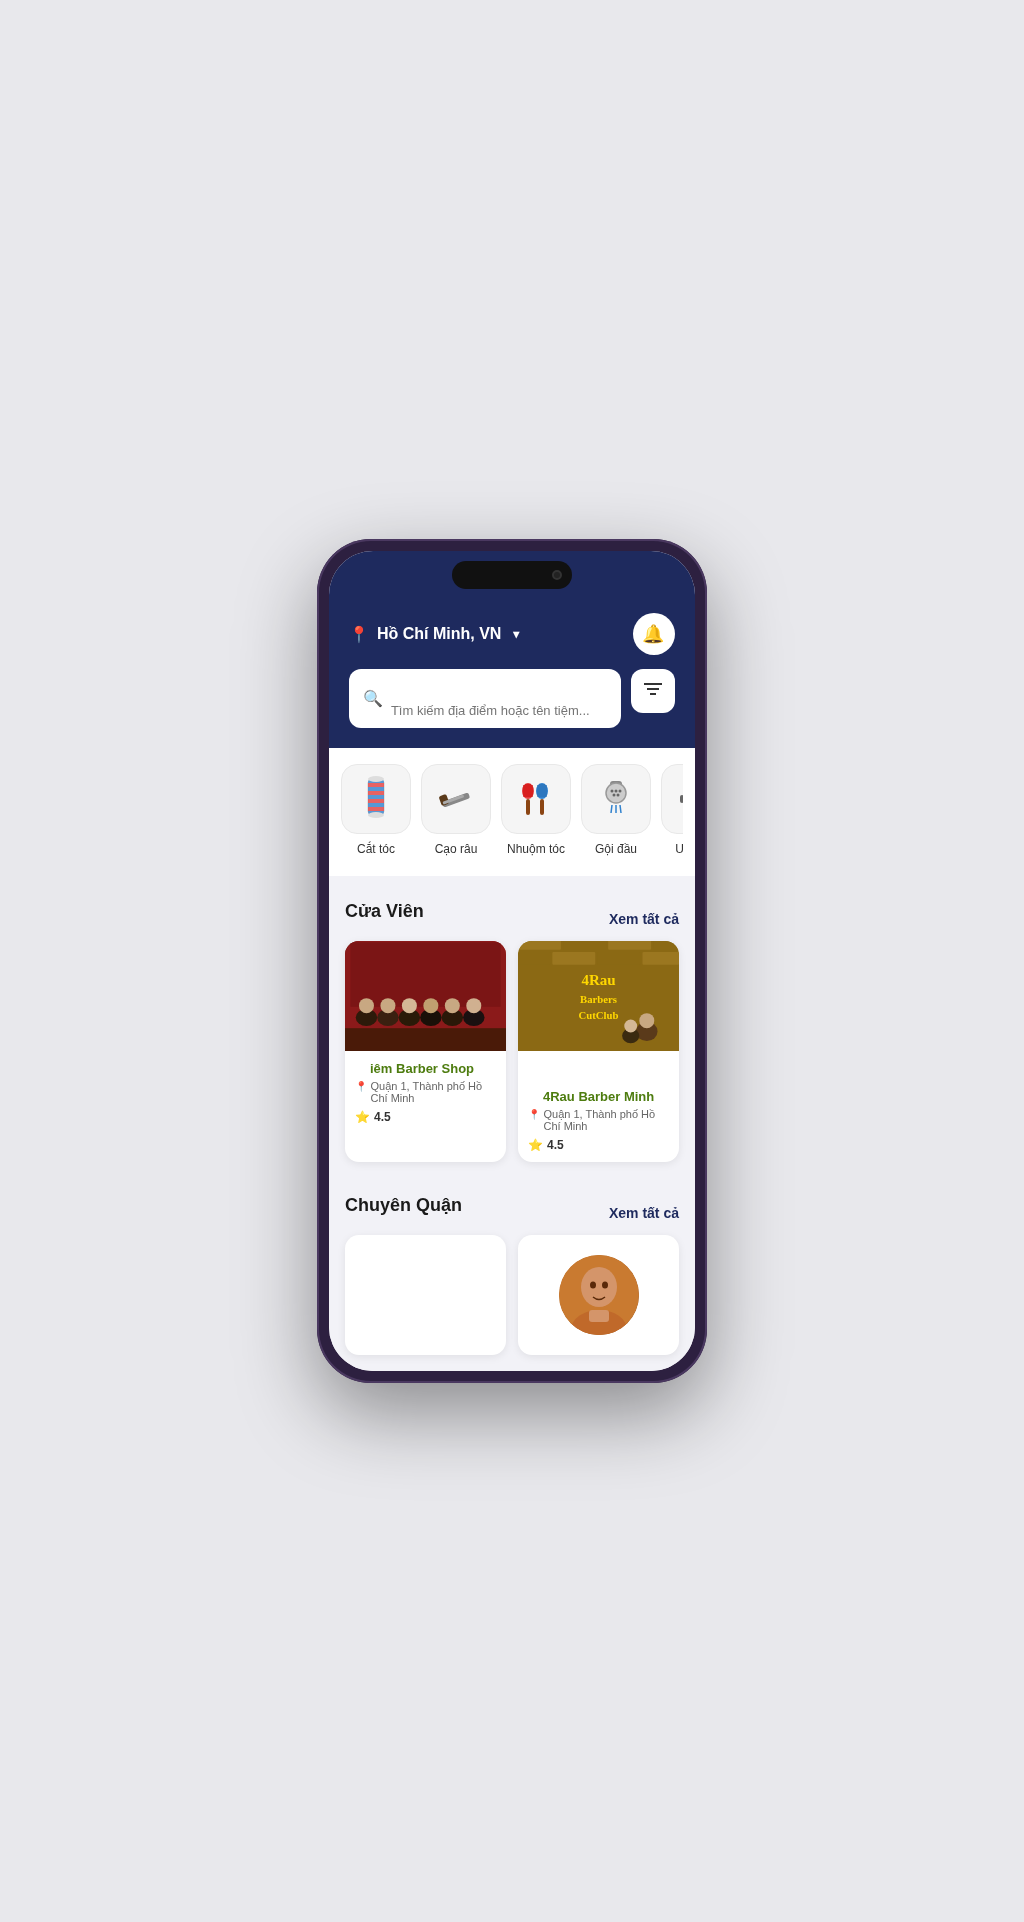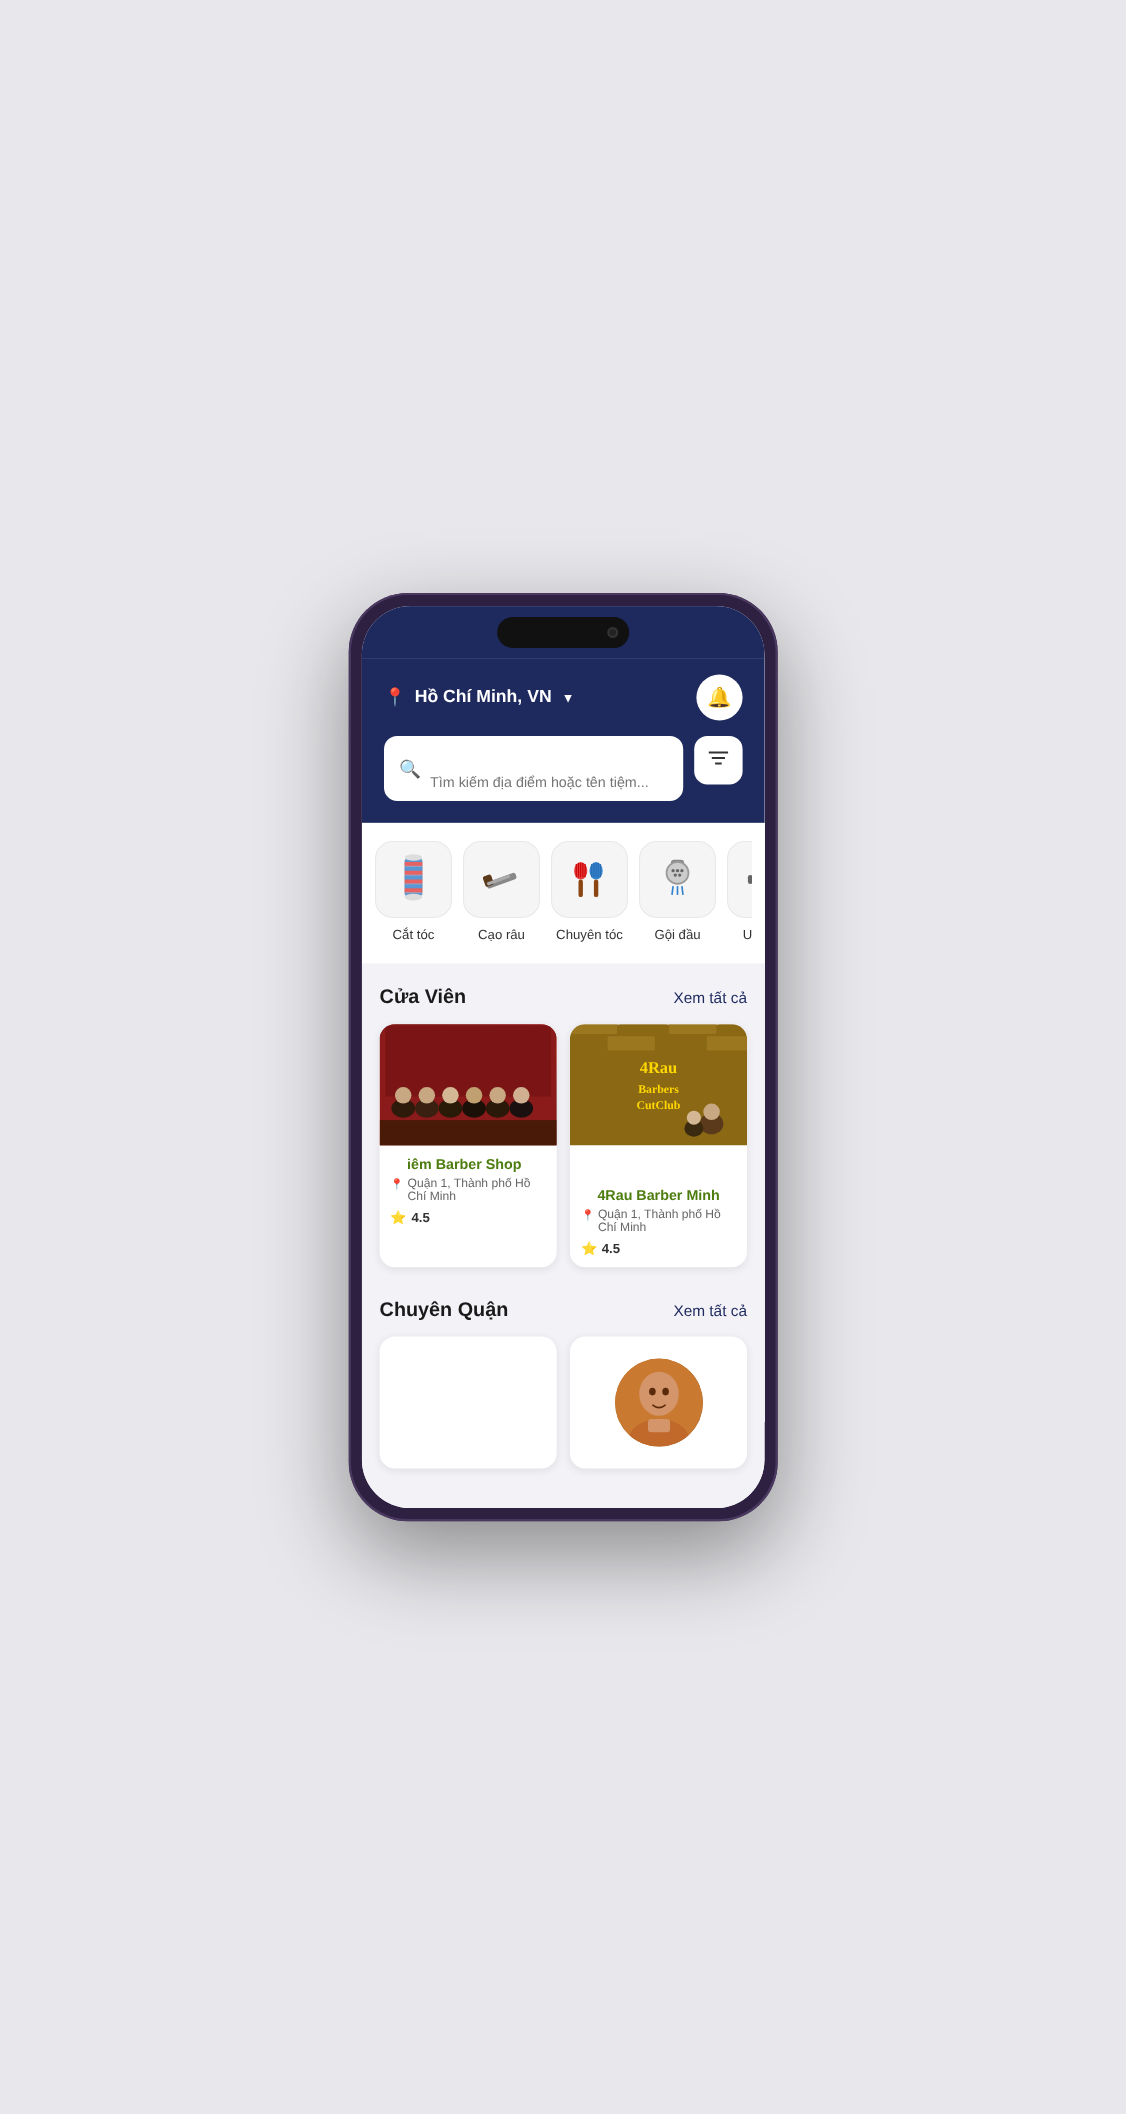--- a/index.html
+++ b/index.html
@@ -181,22 +181,23 @@
       margin-bottom: 14px;
     }
     .section-title {
       font-size: 18px;
       font-weight: 700;
       color: #1a1a1a;
     }
     .see-all {
       font-size: 14px;
       color: #1e2a5e;
-      font-weight: 400;
+      font-weight: 700;
       cursor: pointer;
+      margin-top: 15px;
     }
     .shops-grid {
       display: grid;
       grid-template-columns: 1fr 1fr;
       gap: 12px;
       margin-bottom: 28px;
     }
     .shop-card {
       background: white;
       border-radius: 14px;
@@ -371,21 +372,21 @@
                 <line x1="16" y1="9" x2="16" y2="22" stroke="#c00" stroke-width="1"></line>
                 <line x1="18" y1="9" x2="18" y2="22" stroke="#c00" stroke-width="1"></line>
                 <line x1="20" y1="10" x2="20" y2="22" stroke="#c00" stroke-width="1"></line>
                 <line x1="26" y1="10" x2="26" y2="22" stroke="#2b6cb0" stroke-width="1"></line>
                 <line x1="28" y1="9" x2="28" y2="22" stroke="#2b6cb0" stroke-width="1"></line>
                 <line x1="30" y1="9" x2="30" y2="22" stroke="#2b6cb0" stroke-width="1"></line>
                 <line x1="32" y1="9" x2="32" y2="22" stroke="#2b6cb0" stroke-width="1"></line>
                 <line x1="34" y1="10" x2="34" y2="22" stroke="#2b6cb0" stroke-width="1"></line>
               </svg>
             </div>
-            <span class="category-label">Chuyên tóc</span>
+            <span class="category-label">Nhuộm tóc</span>
           </div>
           <div class="category-item">
             <div class="category-icon-box">
               <svg width="48" height="48" viewBox="0 0 48 48">
 
                 <rect x="18" y="6" width="12" height="6" rx="3" fill="#888"></rect>
                 <circle cx="24" cy="18" r="10" fill="#ccc" stroke="#999" stroke-width="1.5"></circle>
                 <circle cx="20" cy="16" r="1.5" fill="#666"></circle>
                 <circle cx="24" cy="16" r="1.5" fill="#666"></circle>
                 <circle cx="28" cy="16" r="1.5" fill="#666"></circle>

